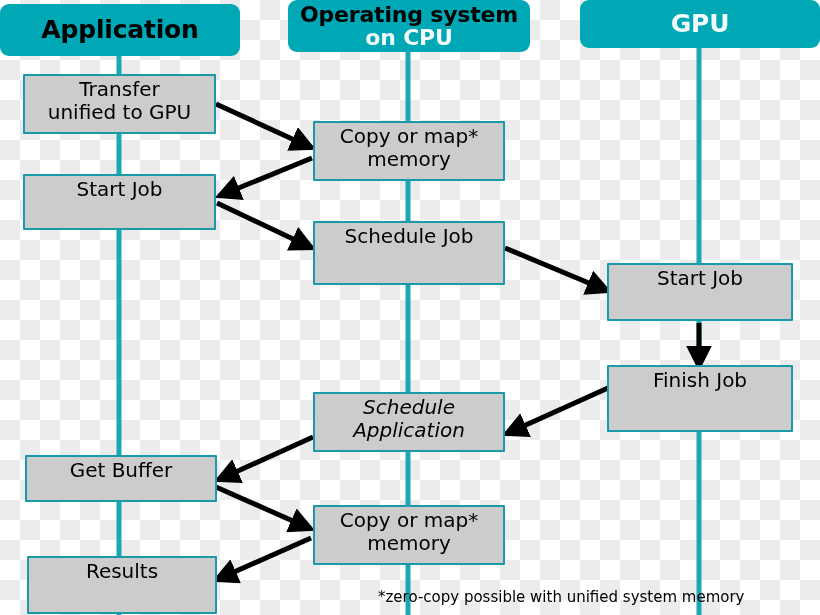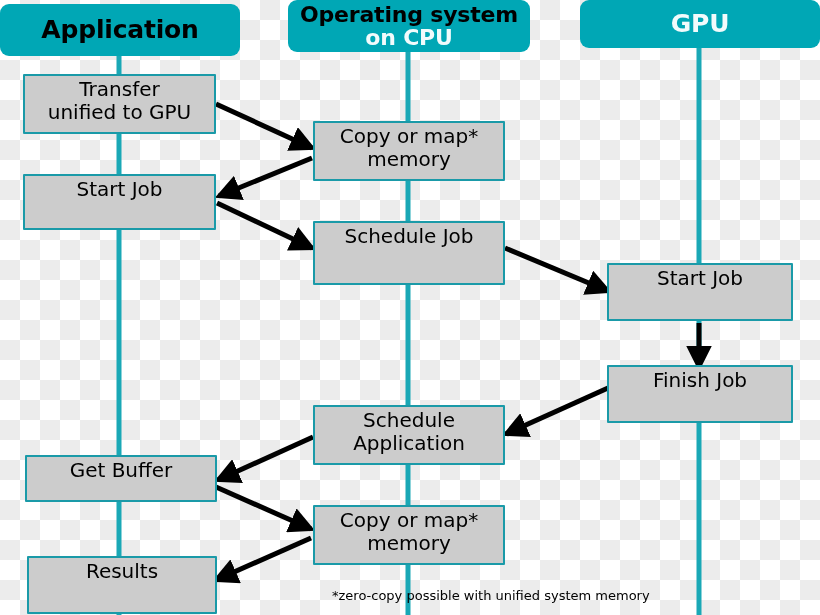--- a/index.html
+++ b/index.html
@@ -58,22 +58,23 @@
     text-align: center;
     color: #000000;
     font-size: 20px;
     line-height: 1.15;
     box-sizing: border-box;
     padding: 2px 6px;
   }
   .footnote {
     position: absolute;
     color: #000000;
-    font-size: 13px;
+    font-size: 15px;
     white-space: nowrap;
+    margin-left: 46px;
   }
 </style>
 </head>
 <body>
 
 <div id="canvas">
 
   <svg id="svg-layer" viewBox="0 0 820 615" xmlns="http://www.w3.org/2000/svg">
     <defs>
       <marker id="arrowhead" markerWidth="5.2" markerHeight="5.2" refX="4.3" refY="2.6" orient="auto" markerUnits="strokeWidth">
@@ -132,37 +133,37 @@
     <span>
       <span>Copy or map*</span><br>
       <span>memory</span>
     </span>
   </div>
 
   <div class="node" style="left:313px; top:221px; width:192px; height:64px;">
     <span>Schedule Job</span>
   </div>
 
-  <div class="node" style="left:313px; top:405px; width:192px; height:60px;">
+  <div class="node" style="left:313px; top:392px; width:192px; height:60px;font-style:italic;">
     <span>
       <span>Schedule</span><br>
       <span>Application</span>
     </span>
   </div>
 
   <div class="node" style="left:313px; top:505px; width:192px; height:60px;">
     <span>
       <span>Copy or map*</span><br>
       <span>memory</span>
     </span>
   </div>
 
   <div class="node" style="left:607px; top:263px; width:186px; height:58px;">
     <span>Start Job</span>
   </div>
 
-  <div class="node" style="left:607px; top:365px; width:186px; height:58px;">
+  <div class="node" style="left:607px; top:365px; width:186px; height:67px;">
     <span>Finish Job</span>
   </div>
 
   <div class="footnote" style="left:332px; top:588px;">*zero-copy possible with unified system memory</div>
 
 </div>
 
 </body></html>

